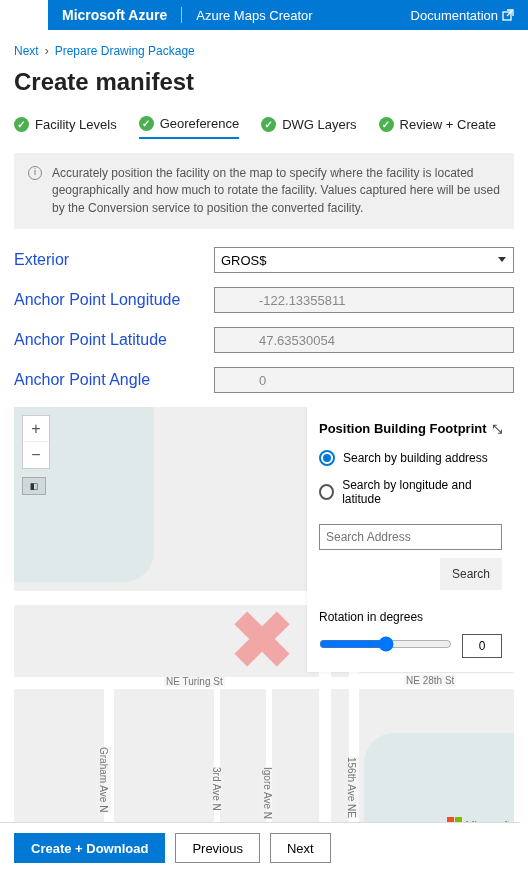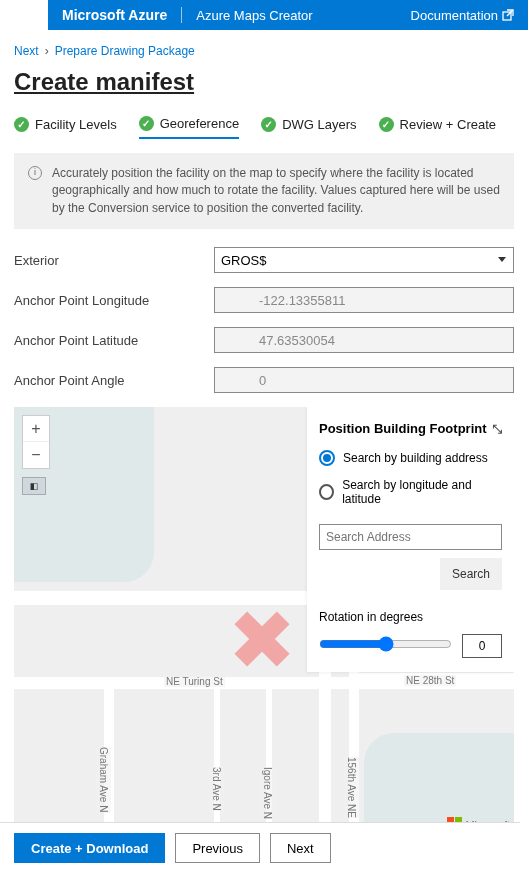--- a/index.html
+++ b/index.html
@@ -8,32 +8,32 @@
   .topbar { background: #0078d4; color: #fff; height: 30px; display: flex; align-items: center; padding: 0 14px; font-size: 13px; justify-content: space-between; margin-left: 48px; }
   .topbar-left { display: flex; align-items: center; gap: 14px; }
   .topbar .brand { font-weight: 700; font-size: 14px; }
   .topbar .divider { width: 1px; height: 16px; background: rgba(255,255,255,0.6); }
   .topbar .product { font-weight: 400; }
   .topbar .doc { display: flex; align-items: center; gap: 4px; cursor: pointer; }
 
   .content { padding: 14px; }
   .breadcrumb { font-size: 12px; color: #0078d4; margin-bottom: 10px; display:flex; align-items:center; gap:6px;}
   .breadcrumb .sep { color:#555; }
-  h1.page-title { font-size: 24px; font-weight: 600; margin-bottom: 20px; color:#222;text-decoration:underline; }
+  h1.page-title { font-size: 24px; font-weight: 600; margin-bottom: 20px; color:#222; }
 
   .steps { display: flex; gap: 22px; border-bottom: 0px solid transparent; margin-bottom: 14px; }
   .step { display: flex; align-items: center; gap: 6px; font-size: 13px; padding-bottom: 6px; cursor: pointer; color:#222;}
   .step.active { border-bottom: 2px solid #0078d4; }
   .step .check { width: 15px; height: 15px; border-radius: 50%; background: #4caf50; display: flex; align-items: center; justify-content: center; color: #fff; font-size: 10px; font-weight: bold;}
 
   .infobox { background: #f0f0f0; padding: 12px 14px; font-size: 12px; color: #555; display: flex; gap: 10px; margin-bottom: 18px; line-height: 1.45;}
   .infobox .i-icon { width:14px; height:14px; border:1px solid #888; border-radius:50%; display:flex; align-items:center; justify-content:center; font-size:9px; color:#666; flex-shrink:0; margin-top:1px;}
 
   .form-row { display: flex; align-items: center; margin-bottom: 14px; }
-  .form-row label { width: 200px; font-size: 13px; color: #404040; }
+  .form-row label { width: 200px; font-size: 16px; color: #1d4ed8; }
   .form-row .control { flex: 1; }
   .form-row input[type=text], .form-row select {
     width: 100%; height: 26px; border: 1px solid #888; padding: 0 6px; font-size: 13px; background:#fff;
   }
   .form-row input[disabled] { background:#f3f3f3; color:#888;padding-left:44px; }
   .select-wrap { position:relative; }
   .select-wrap select { appearance:none; -webkit-appearance:none; padding-right:22px; }
   .select-wrap::after { content:""; position:absolute; right:8px; top:10px; border-left:4px solid transparent; border-right:4px solid transparent; border-top:5px solid #333; pointer-events:none;}
 
   .map-wrap { position: relative; width: 500px; height: 436px; background: #f0f0f0; margin-top: 4px; overflow:hidden; }

